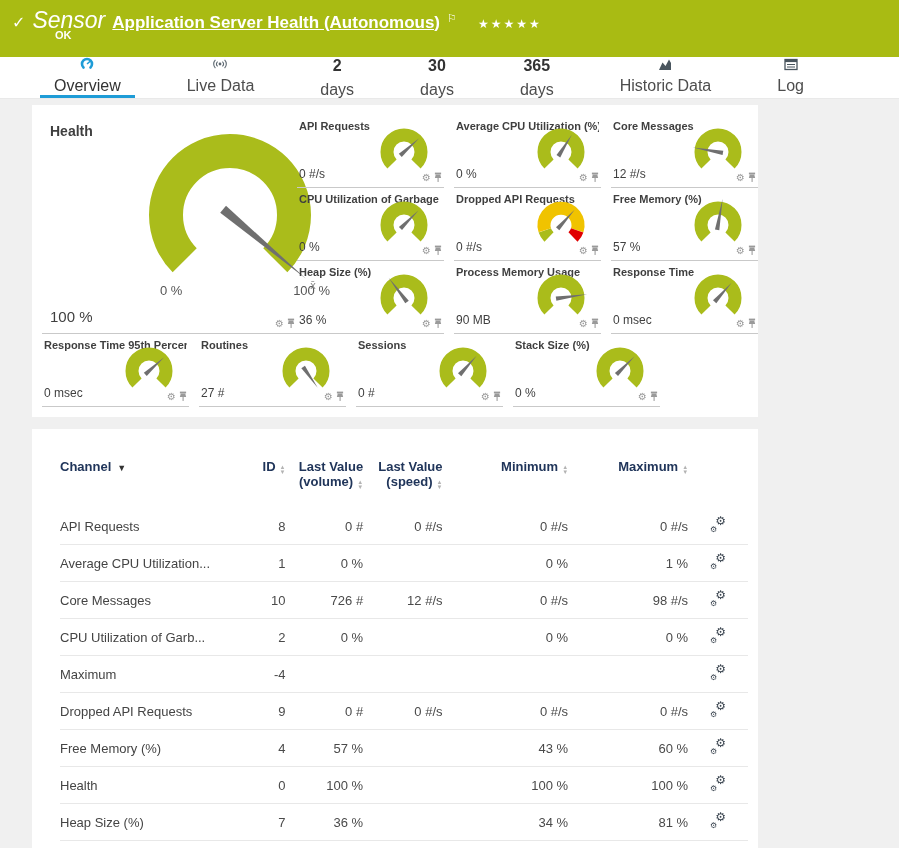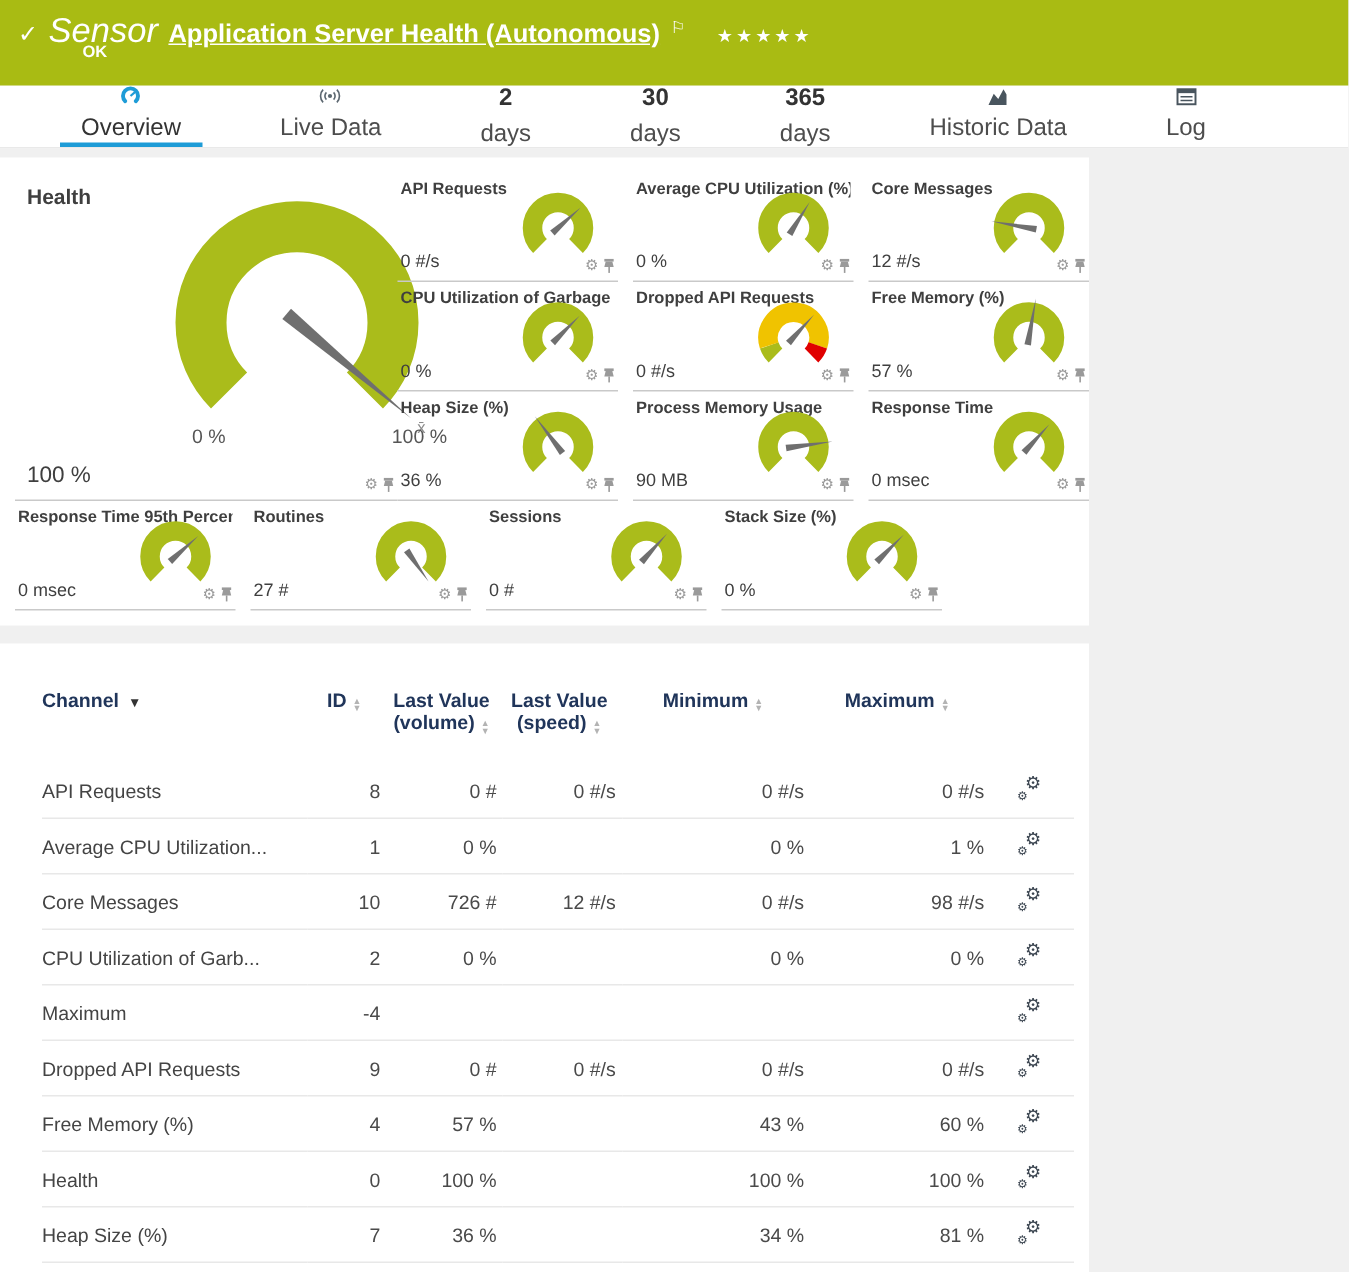--- a/index.html
+++ b/index.html
@@ -23,21 +23,21 @@
     padding-left:40px; border-bottom:1px solid #e9e9e9; }
   .tab { display:flex; align-items:center; gap:6px; padding:0 14px; margin-right:38px;
     font-size:16px; color:#4d4d4d; cursor:pointer; position:relative; white-space:nowrap;flex-direction:column; }
   .tab:last-child { margin-right:0; }
   .tab .num { font-weight:bold; color:#333; }
   .tab.active { color:#333; }
   .tab.active::after { content:""; position:absolute; left:0; right:0; bottom:0; height:3px; background:var(--blue); }
   .ticon { display:inline-flex; width:15px; height:14px; align-items:center; justify-content:center; }
 
   
-  .panel { background:#fff; width:726px; }
+  .panel { background:#fff; margin-left:32px; width:726px; }
   .gpanel { margin-top:6px; padding:10px 0 10px 10px; height:312px; }
   .gtop { display:flex; }
 
   
   .health-cell { width:302px; height:219px; position:relative; border-bottom:1px solid #c9c9c9; }
   .health-cell .glabel { position:absolute; top:8px; left:8px; font-size:14px; font-weight:bold; color:#3f3f3f; }
   .bigwrap { position:absolute; left:78px; top:16px; width:220px; }
   .scale-row { display:flex; justify-content:space-between; padding:2px 10px 0 40px;
     font-size:13px; color:#555; }
   .gvalue.big { position:absolute; bottom:8px; left:8px; font-size:15px; color:#3f3f3f; }
@@ -51,21 +51,21 @@
   .gcell .gsvg { position:absolute; right:12px; top:12px; }
   .gcell .gvalue { position:absolute; bottom:6px; left:2px; font-size:12px; color:#3f3f3f; }
   .gicons { position:absolute; bottom:4px; right:2px; display:flex; align-items:center; gap:3px;
     color:#9a9a9a; cursor:pointer; }
   .gicons .g { font-size:10px; line-height:10px; }
   svg { overflow:visible; display:block; }
 
   
   .tpanel { margin-top:12px; padding:24px 10px 0 28px; height:419px; }
   table { border-collapse:collapse; table-layout:fixed; }
-  th { vertical-align:top; font-size:13px; color:var(--navy); font-weight:bold;
+  th { text-align:right; vertical-align:top; font-size:13px; color:var(--navy); font-weight:bold;
     padding:6px 4px 18px 0; cursor:pointer; }
   th.ch { text-align:left; }
   .sort { display:inline-flex; flex-direction:column; margin-left:4px; vertical-align:2px; }
   .sort i { font-style:normal; font-size:6px; line-height:5px; color:#b3b3b3; }
   .caret { font-size:9px; color:#333; margin-left:6px; }
   td { font-size:13px; color:#4a4a4a; padding:9px 4px 9px 0; border-top:1px solid #e8e8e8;
     text-align:right; white-space:nowrap; overflow:hidden; }
   td.ch { text-align:left; color:#444; }
   td.set { text-align:center; }
   tbody tr:first-child td { border-top:none; }

